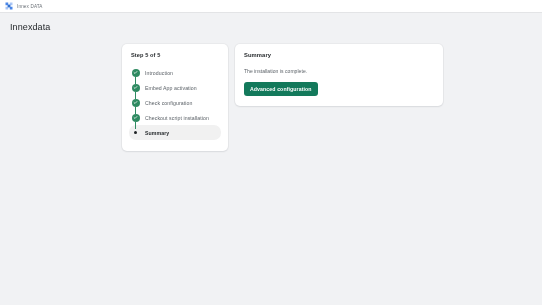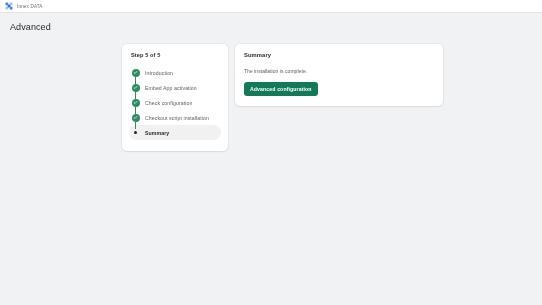--- a/index.html
+++ b/index.html
@@ -185,21 +185,21 @@
   <svg class="brand-logo" viewBox="0 0 16 16">
     <rect x="1" y="1" width="5.5" height="5.5" fill="#4a86e8"></rect>
     <rect x="9.5" y="1" width="5.5" height="5.5" fill="#a9c5f5"></rect>
     <rect x="1" y="9.5" width="5.5" height="5.5" fill="#a9c5f5"></rect>
     <rect x="9.5" y="9.5" width="5.5" height="5.5" fill="#4a86e8"></rect>
     <rect x="5.2" y="5.2" width="5.6" height="5.6" fill="#2f6fd0"></rect>
   </svg>
   <span class="brand-text">Innex DATA</span>
 </div>
 
-<div class="page-title">Advanced</div>
+<div class="page-title">Innexdata</div>
 
 <div class="content">
 
   <div class="card stepper-card">
     <div class="stepper-title">Step 5 of 5</div>
 
     <div class="steps">
 
       <div class="step">
         <span class="marker-wrap">

